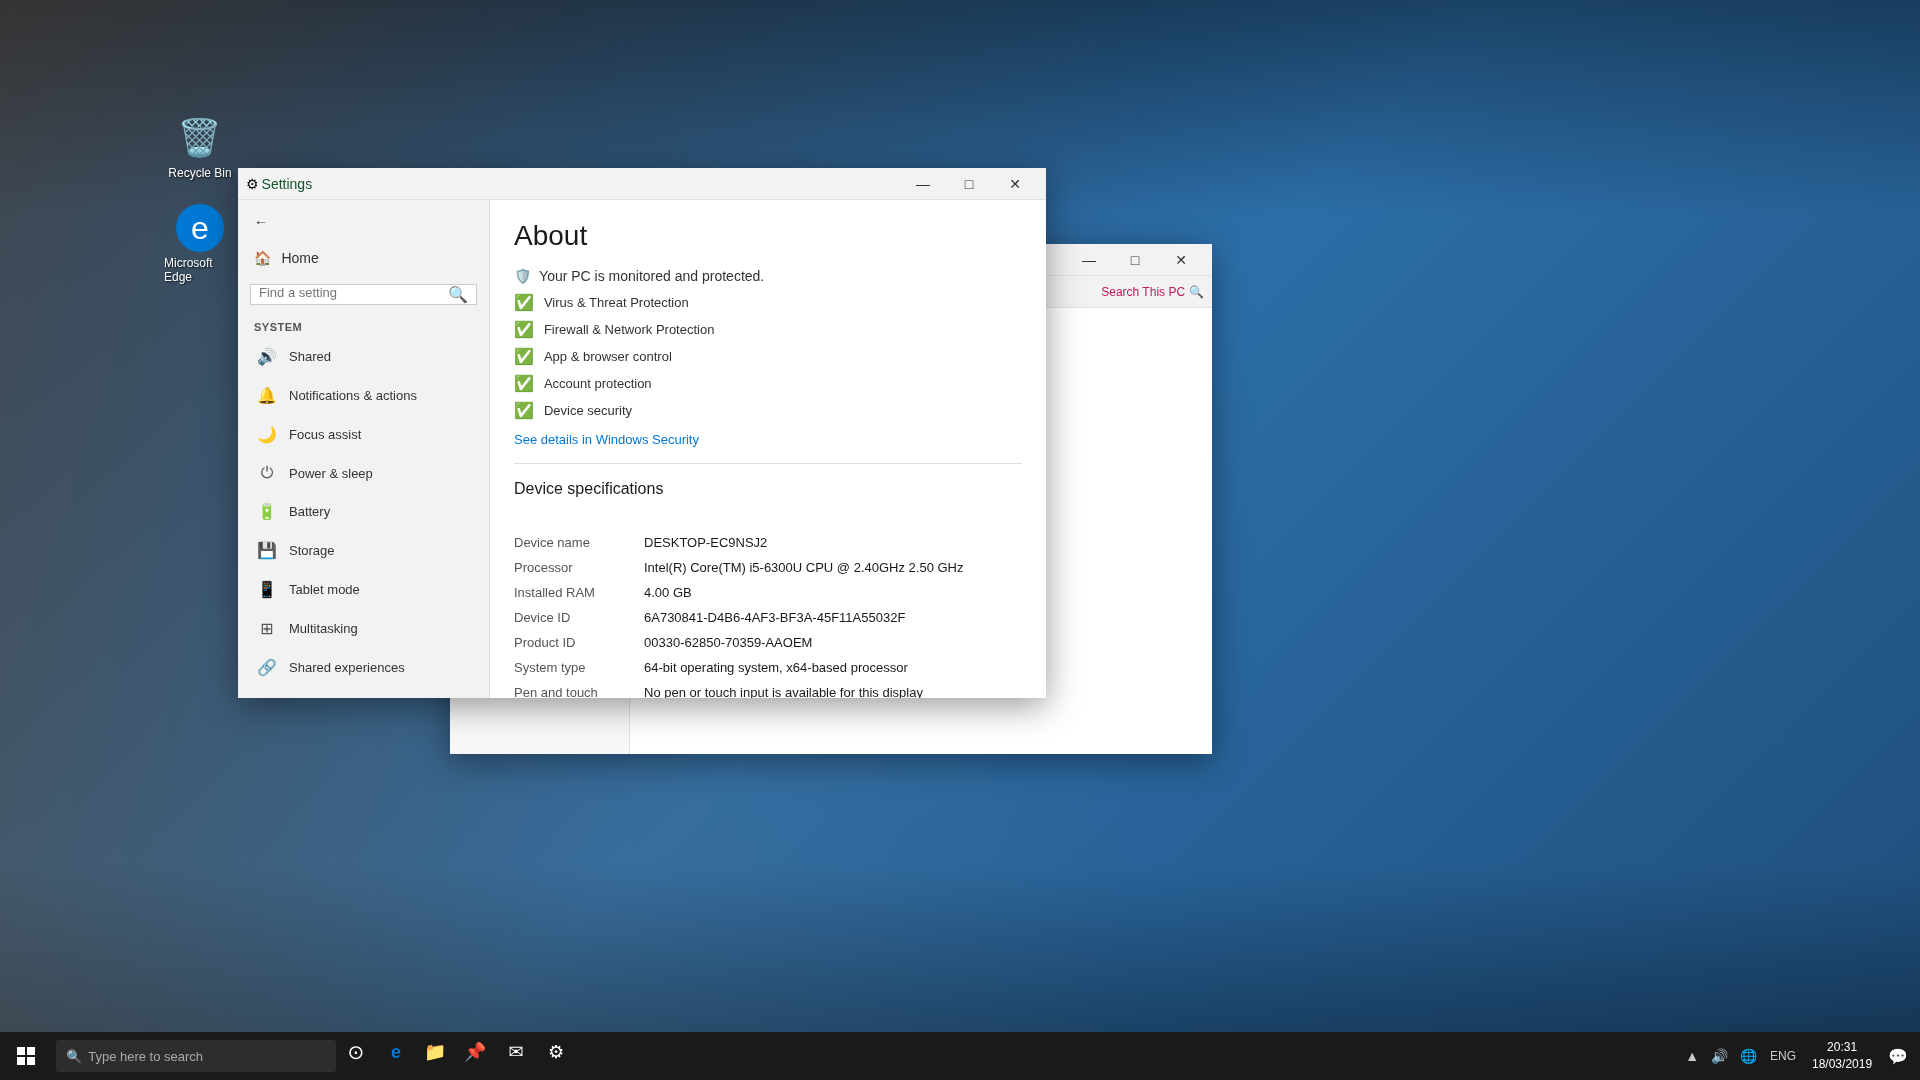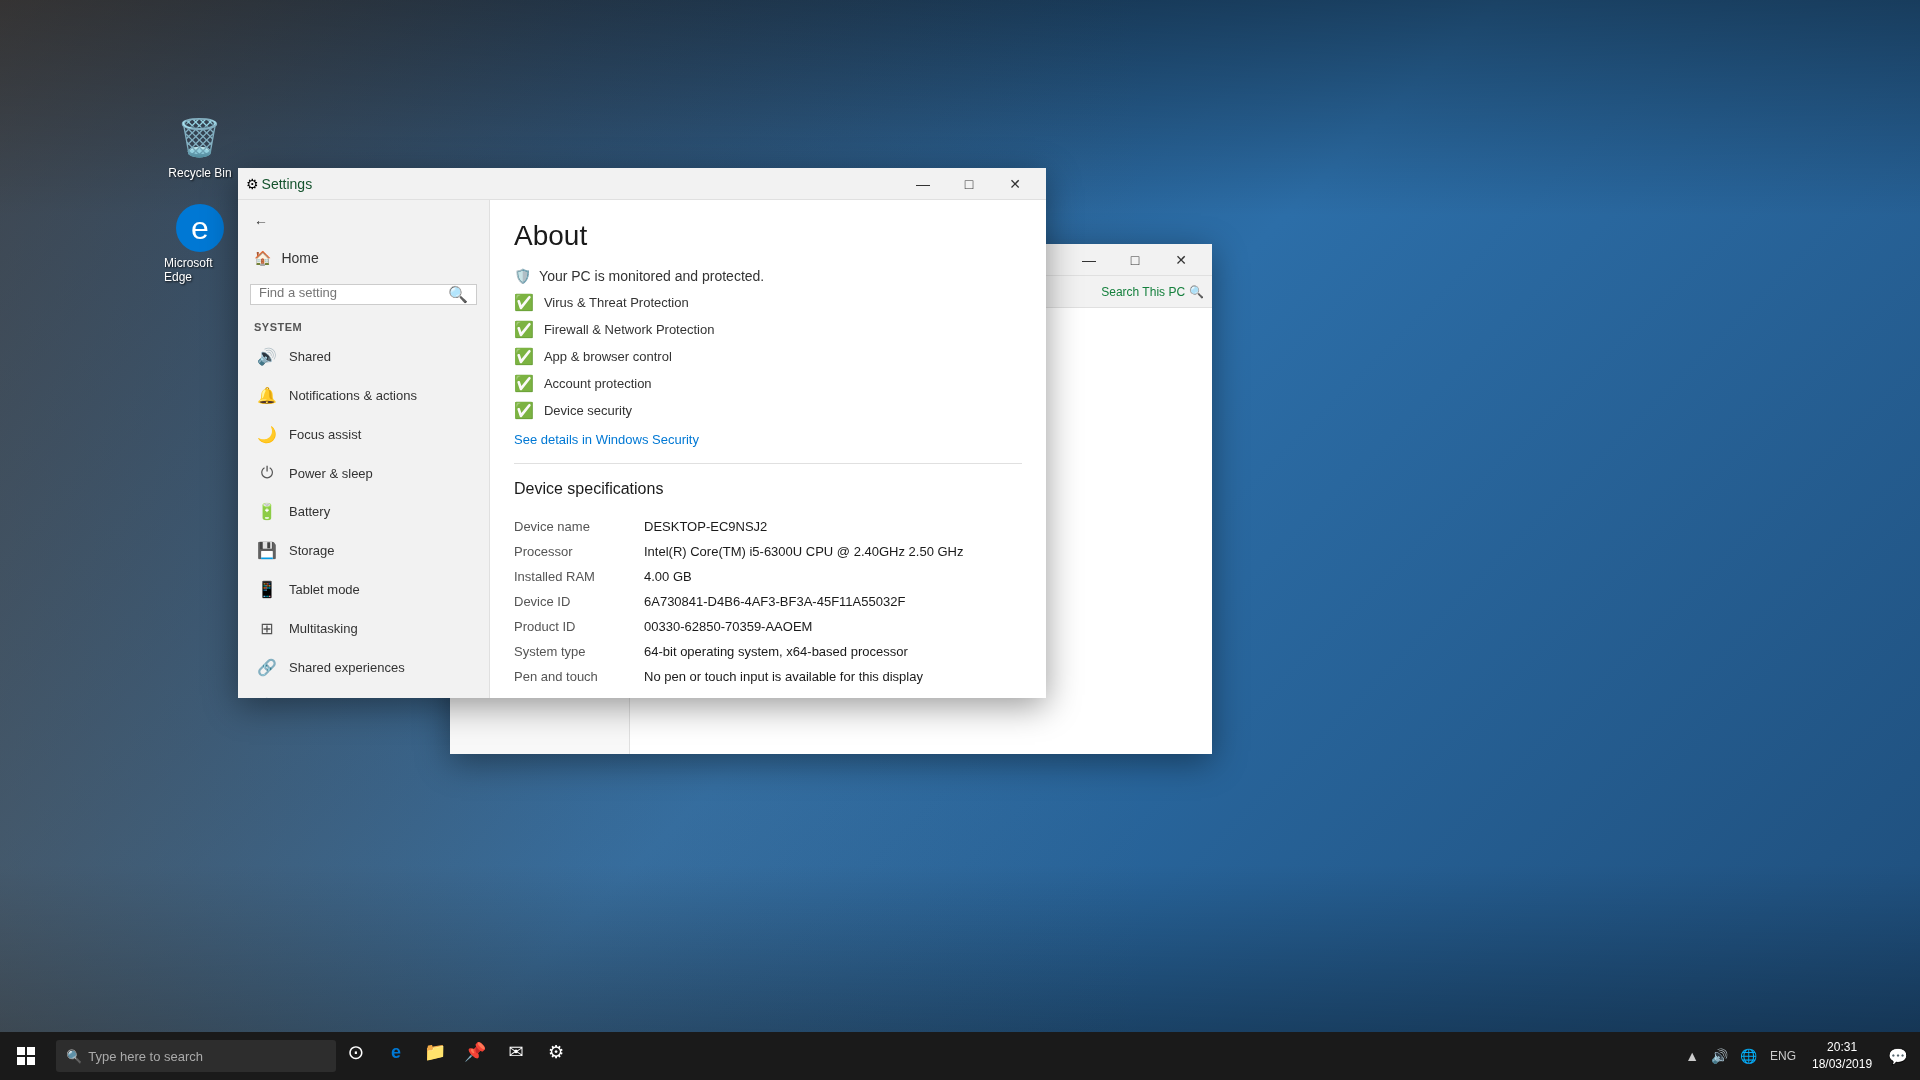--- a/index.html
+++ b/index.html
@@ -292,21 +292,21 @@
     .divider {
       border: none;
       border-top: 1px solid #e0e0e0;
       margin: 16px 0;
     }
 
     .device-specs-title {
       font-size: 16px;
       font-weight: 400;
       color: #1a1a1a;
-      margin-bottom: 16px;
+      margin-bottom: 32px;
     }
 
     .specs-table {
       width: 100%;
     }
 
     .specs-row {
       display: flex;
       padding: 5px 0;
       font-size: 13px;
@@ -500,21 +500,21 @@
       <span style="font-size:14px;">📁</span>
       <span style="font-size:12px;margin-left:6px;color:#333;">This PC</span>
       <div class="window-controls explorer-controls">
         <button class="win-btn">—</button>
         <button class="win-btn">□</button>
         <button class="win-btn close">✕</button>
       </div>
     </div>
     <div class="explorer-search-bar">
       <span style="margin-left:auto;display:flex;align-items:center;gap:4px;">
-        <span style="font-size:12px;color:#15803d;">Search This PC</span>
+        <span style="font-size:12px;color:#be185d;">Search This PC</span>
         <span>🔍</span>
       </span>
     </div>
     <div class="explorer-body">
       <div class="explorer-sidebar">
         <div class="exp-sidebar-item">
           <span>☁️</span>
           <span>OneDrive</span>
         </div>
         <div class="exp-sidebar-item active">

